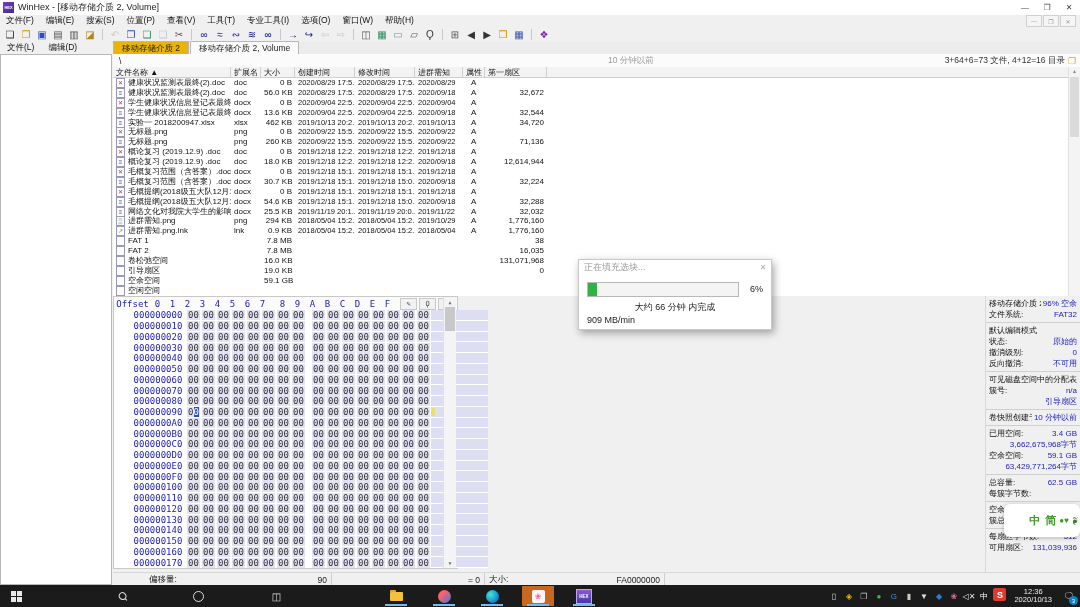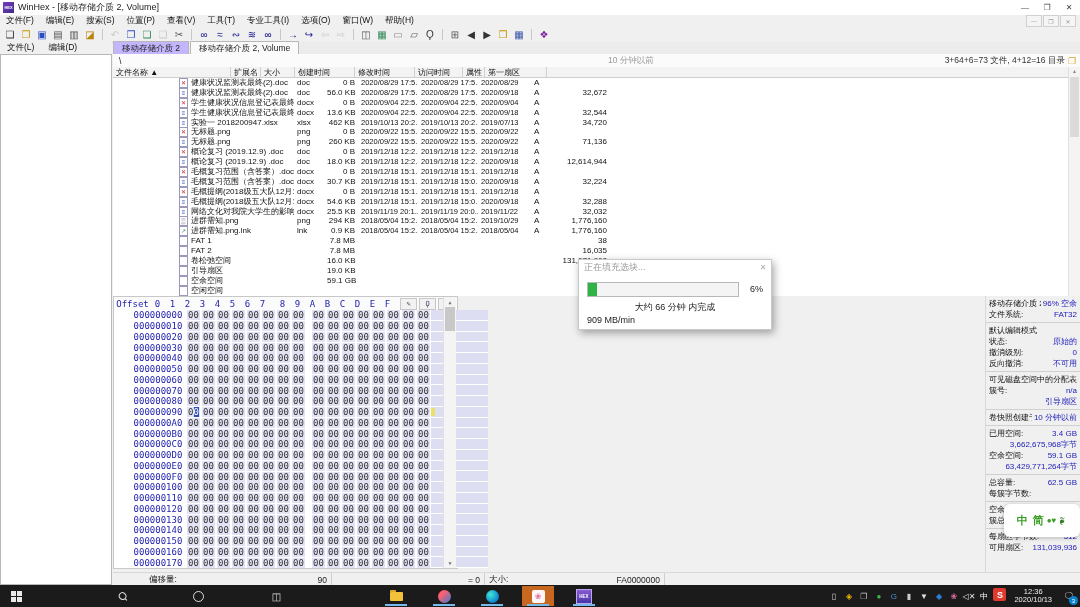--- a/index.html
+++ b/index.html
@@ -17,36 +17,36 @@
   #mdi-controls{margin-left:auto;display:flex;margin-right:4px;}
   .mdibtn{width:14px;height:10px;font-size:6px;color:#999;border:1px solid #d0d0d0;background:#f5f5f5;display:flex;align-items:center;justify-content:center;margin-left:1px;}
   #toolbar{left:0;top:27px;width:1080px;height:15px;background:#f0f0f0;display:flex;align-items:center;padding-left:2px;border-bottom:1px solid #dcdcdc;}
   .tb-btn{width:16px;height:13px;display:flex;align-items:center;justify-content:center;font-size:10px;line-height:13px;}
   .tb-btn.dis{opacity:.45;}
   .tb-sep{width:1px;height:11px;background:#c8c8c8;margin:0 4px;}
   
   #caseheader{left:0;top:42px;width:112px;height:12px;background:#f0f0f0;display:flex;align-items:center;}
   .case-menu{font-size:8.5px;color:#111;padding:0 7px;}
   #tabsrow{left:113px;top:42px;width:967px;height:12px;background:#ececec;display:flex;align-items:flex-end;}
-  .tab{font-size:8.5px;color:#222;padding:1px 8px;background:#c4b5fd;border:1px solid #b8b8b8;border-bottom:none;margin-right:1px;height:10px;line-height:10px;}
+  .tab{font-size:8.5px;color:#222;padding:1px 8px;background:#eab308;border:1px solid #b8b8b8;border-bottom:none;margin-right:1px;height:10px;line-height:10px;}
   .tab.active{background:#fafafa;font-weight:normal;}
   
   #sidebar{left:0;top:54px;width:112px;height:531px;background:#ffffff;border:1px solid #b8b8b8;box-sizing:border-box;}
   
   #dirbar{left:113px;top:54px;width:967px;height:13px;background:#fbfbfb;border-bottom:1px solid #e0e0e0;display:flex;align-items:center;font-size:8.5px;}
   #dir-path{padding-left:6px;color:#111;}
   #dir-age{position:absolute;left:495px;color:#9a9a9a;}
   #dir-stats{margin-left:auto;color:#333;padding-right:4px;display:flex;align-items:center;}
   #dir-folder{color:#d9a521;font-size:9px;margin-left:3px;}
   
   #flist{left:113px;top:67px;width:967px;height:229px;background:#ffffff;}
   #fheader{display:flex;height:11px;font-size:8px;color:#111;}
   .hcell{background:#f3f3f3;border-right:1px solid #cfcfcf;border-bottom:1px solid #cfcfcf;box-sizing:border-box;padding:0 3px;white-space:nowrap;overflow:hidden;line-height:11px;}
   #frows{position:absolute;left:0;top:11px;width:560px;}
-  .frow{display:flex;height:9.9px;align-items:center;font-size:8px;color:#111;justify-content:center;}
+  .frow{display:flex;height:9.9px;align-items:center;font-size:8px;color:#111;}
   .cell{white-space:nowrap;overflow:hidden;box-sizing:border-box;padding:0 3px;line-height:9.9px;}
   .c-name{width:118px;display:flex;align-items:center;}
   .c-ext{width:30px;}
   .c-size{width:34px;text-align:right;}
   .c-created{width:60px;font-size:7.5px;}
   .c-mod{width:60px;font-size:7.5px;}
   .c-acc{width:48px;font-size:7.5px;}
   .c-attr{width:22px;padding-left:8px;}
   .c-sector{width:62px;text-align:right;}
   .fico{width:7px;height:8px;border:1px solid #9a9ab8;background:#fff;margin-right:3px;flex-shrink:0;position:relative;font-size:6px;line-height:8px;text-align:center;}
@@ -93,21 +93,21 @@
   
   #dialog{left:578px;top:259px;width:192px;height:69px;background:#ffffff;border:1px solid #c9c9c9;box-shadow:2px 3px 8px rgba(0,0,0,.35);font-size:9px;}
   #dlg-title{height:14px;display:flex;align-items:center;color:#9a9a9a;padding-left:5px;}
   #dlg-close{margin-left:auto;width:16px;text-align:center;color:#aaa;font-size:8px;}
   #dlg-bar{position:absolute;left:8px;top:22px;width:150px;height:13px;border:1px solid #b8b8b8;background:#f4f4f4;}
   #dlg-fill{height:100%;width:6%;background:#2fb344;}
   #dlg-pct{position:absolute;right:8px;top:24px;color:#222;}
   #dlg-eta{position:absolute;left:0;top:41px;width:100%;text-align:center;color:#222;}
   #dlg-speed{position:absolute;left:8px;top:55px;color:#222;}
   
-  #watermark{left:1004px;top:504px;width:76px;height:33px;background:#ffffff;border-radius:6px;box-shadow:0 1px 4px rgba(0,0,0,.25);display:flex;align-items:center;justify-content:center;z-index:5;}
+  #watermark{left:1004px;top:504px;width:76px;height:33px;background:#ffffff;border-radius:6px;box-shadow:0 1px 4px rgba(0,0,0,.25);display:flex;align-items:center;justify-content:flex-end;z-index:5;}
   #watermark .wm-t{color:#3a9d23;font-weight:bold;font-size:11px;letter-spacing:1px;}
   #watermark .wm-s{color:#3a9d23;font-size:8px;margin-left:2px;}
   #watermark .wm-leaf{color:#2e7d1e;font-size:12px;margin-left:1px;transform:rotate(90deg);}
   
   #taskbar{left:0;top:585px;width:1080px;height:22px;background:#1b1b1b;z-index:10;}
   .tbi{position:absolute;top:3px;width:17px;height:16px;display:flex;align-items:center;justify-content:center;}
   #start-icon{left:8px;}
   .winlogo{display:grid;grid-template-columns:5px 5px;grid-template-rows:5px 5px;gap:1px;}
   .winlogo div{background:#e8e8e8;}
   #search-icon{left:114px;color:#ddd;font-size:11px;transform:rotate(-45deg);}
@@ -222,21 +222,21 @@
     </span>
 </div>
 
 <div id="flist" class="abs">
   <div id="fheader">
       <div class="hcell" style="width: 118px;">文件名称 ▲</div>
       <div class="hcell" style="width: 30px; text-align: right;">扩展名</div>
       <div class="hcell" style="width: 34px;">大小</div>
       <div class="hcell" style="width: 60px;">创建时间</div>
       <div class="hcell" style="width: 60px;">修改时间</div>
-      <div class="hcell" style="width: 48px;">访问时间</div>
+      <div class="hcell" style="width: 48px;">进群需知</div>
       <div class="hcell" style="width: 22px;">属性</div>
       <div class="hcell" style="width: 62px;">第一扇区</div>
       <div class="hcell" style="flex: 1 1 0%; border-right: none;"></div>
     </div>
   <div id="frows">
       <div class="frow">
         <div class="cell c-name">
           <span class="fico deleted">✕</span>
           <span>健康状况监测表最终(2).doc</span>
         </div>
@@ -289,21 +289,21 @@
       </div>
       <div class="frow">
         <div class="cell c-name">
           <span class="fico doc">≡</span>
           <span>实验一 2018200947.xlsx</span>
         </div>
         <div class="cell c-ext">xlsx</div>
         <div class="cell c-size">462 KB</div>
         <div class="cell c-created">2019/10/13 20:2...</div>
         <div class="cell c-mod">2019/10/13 20:2...</div>
-        <div class="cell c-acc">2019/07/13</div>
+        <div class="cell c-acc">2019/10/13</div>
         <div class="cell c-attr">A</div>
         <div class="cell c-sector">34,720</div>
       </div>
       <div class="frow">
         <div class="cell c-name">
           <span class="fico deleted">✕</span>
           <span>无标题.png</span>
         </div>
         <div class="cell c-ext">png</div>
         <div class="cell c-size">0 B</div>

